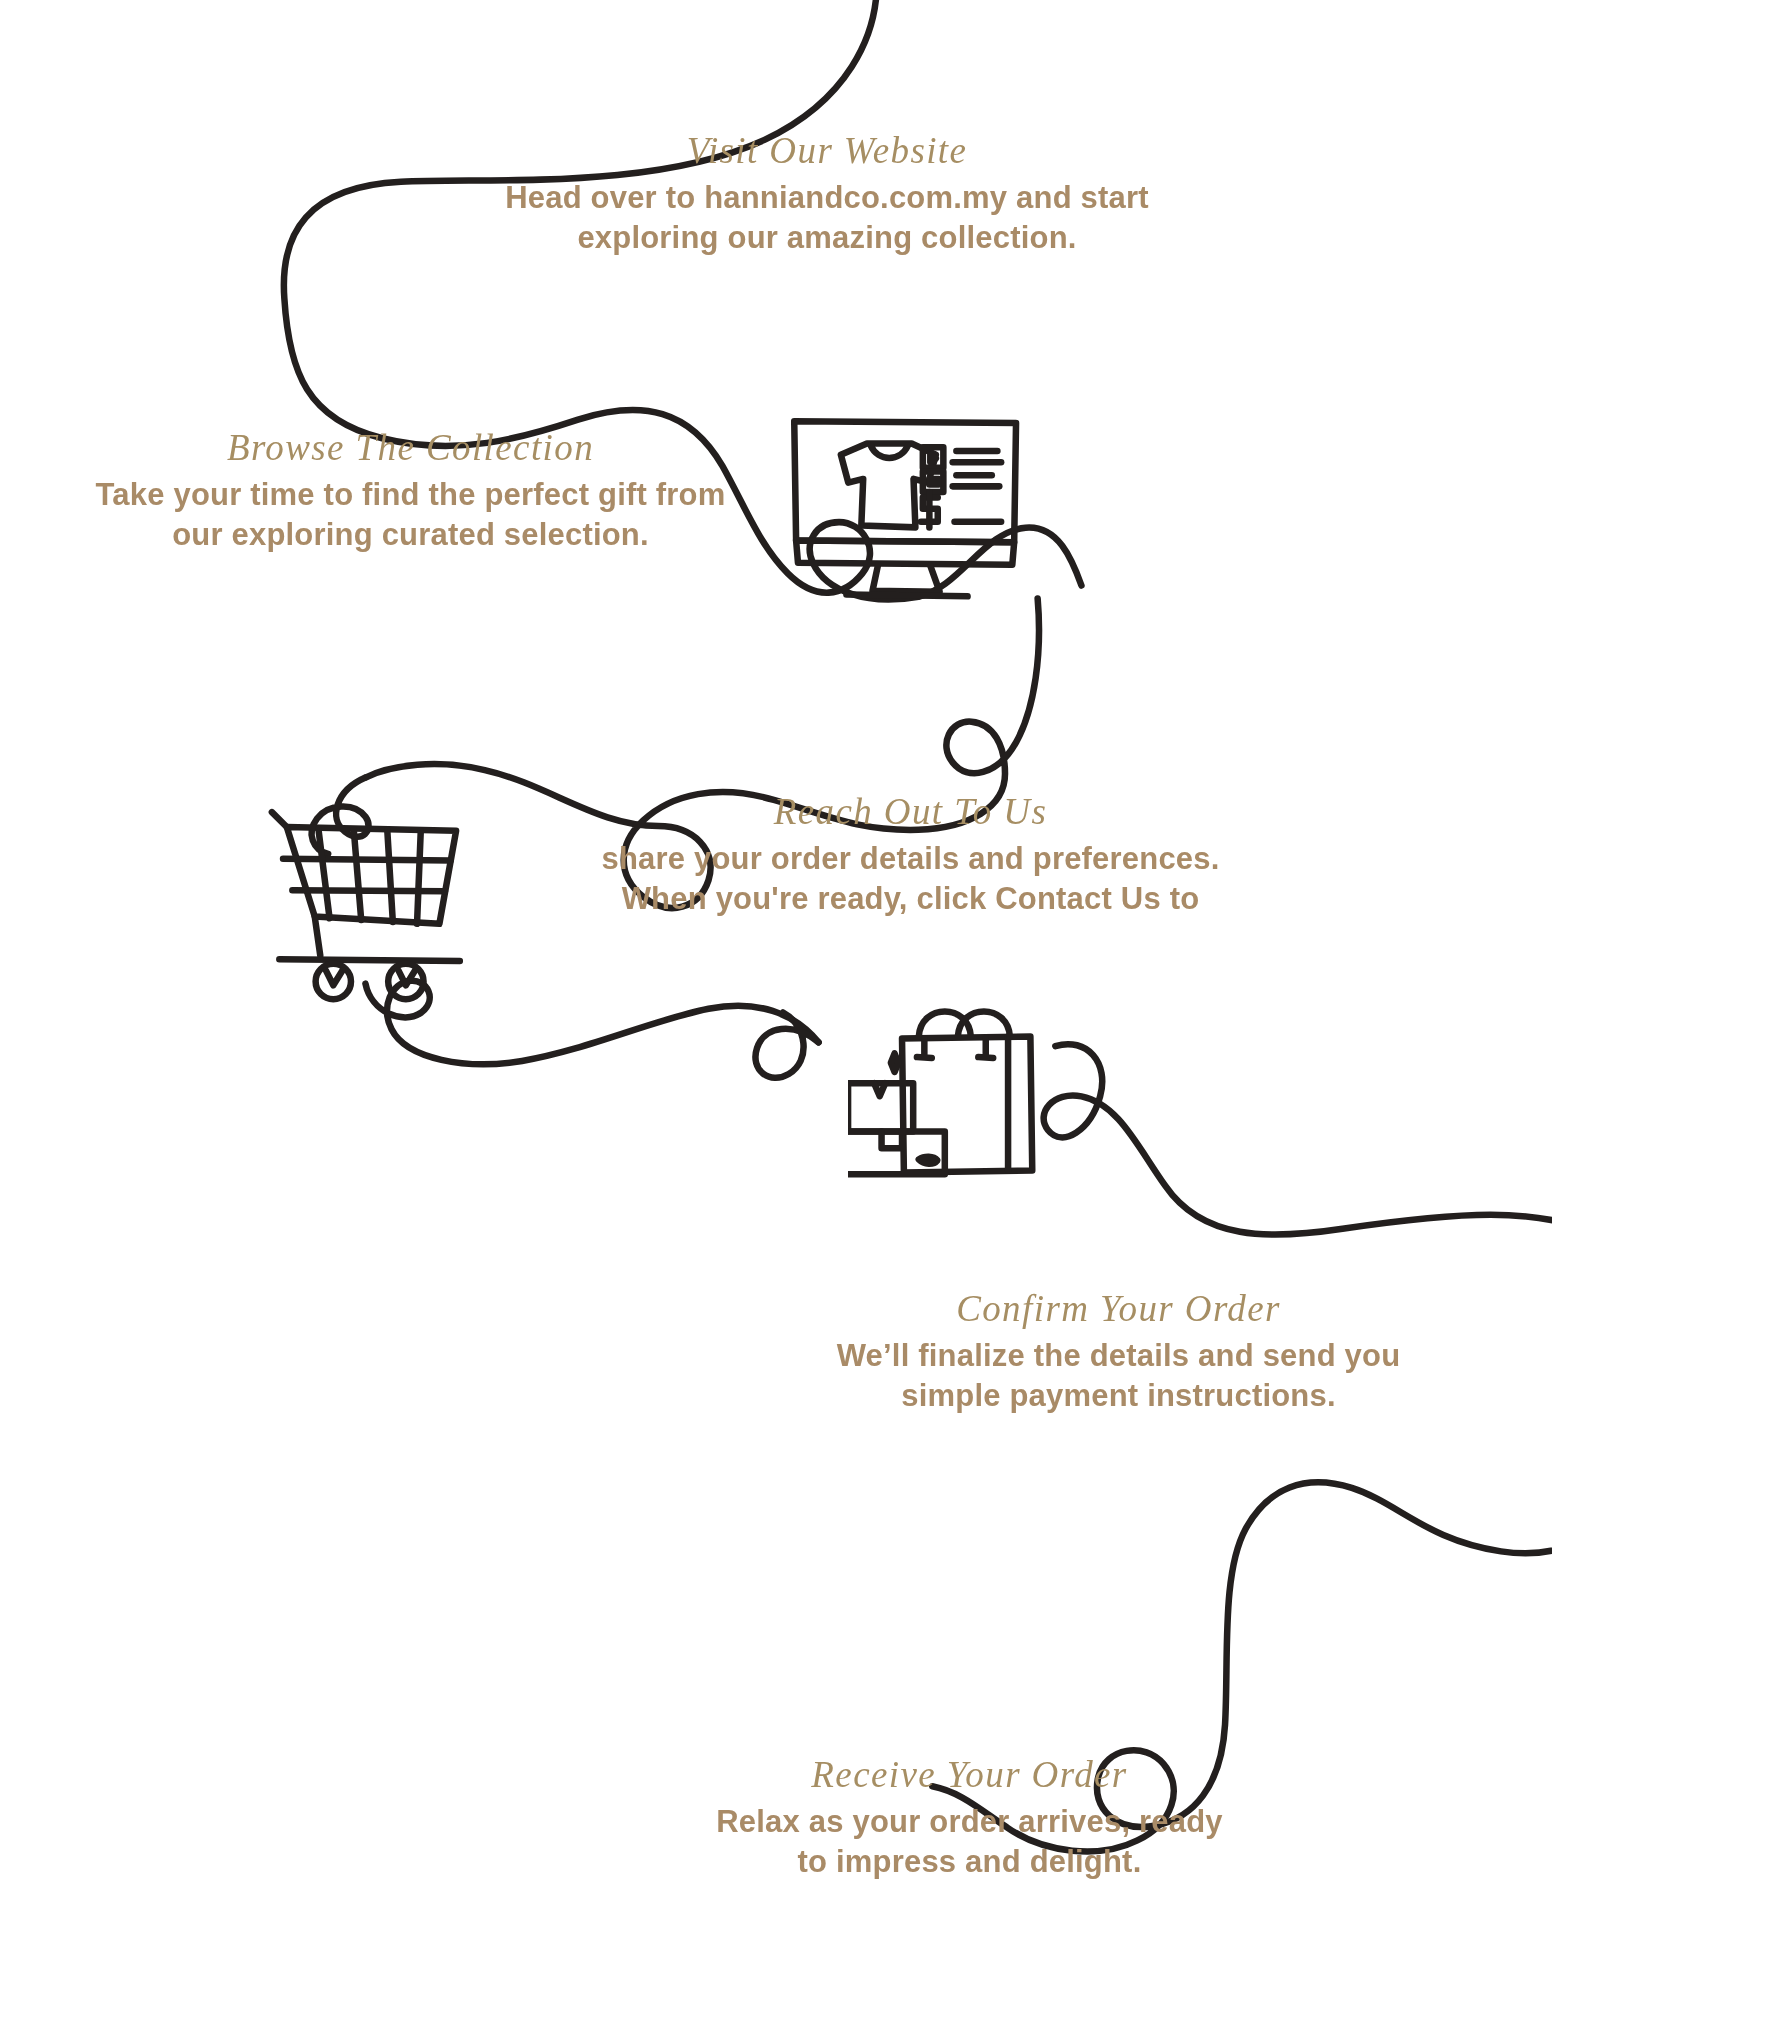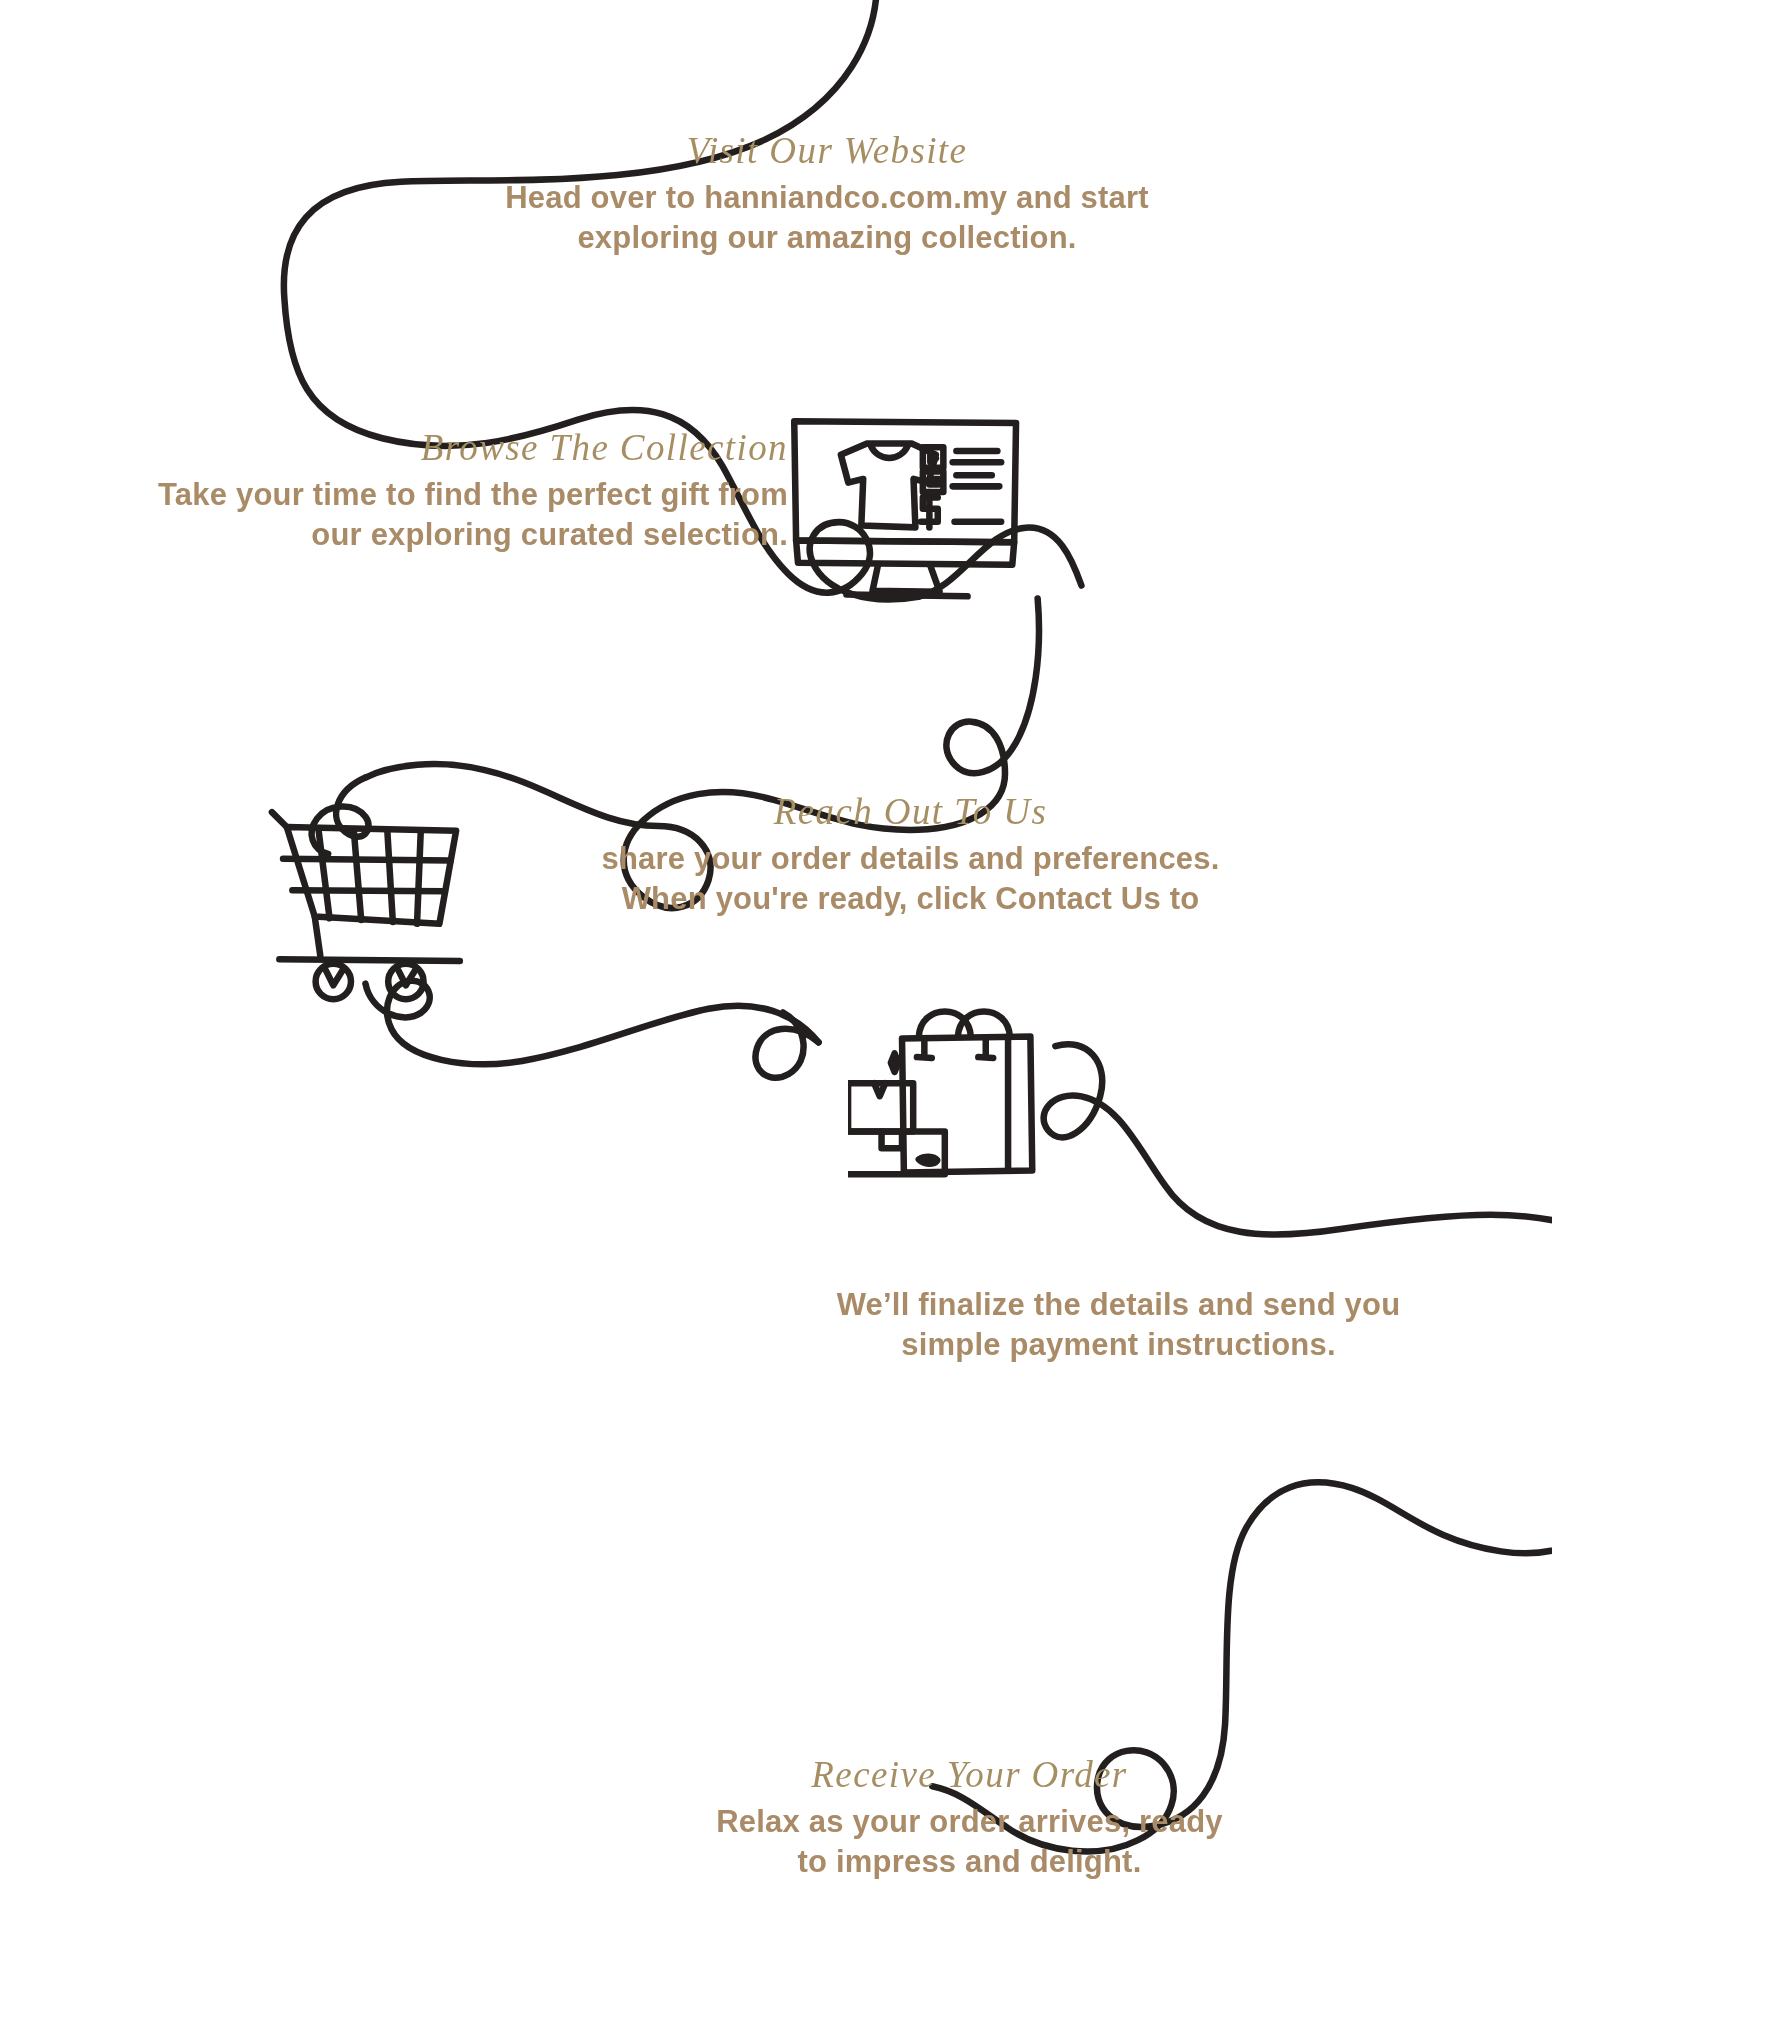--- a/index.html
+++ b/index.html
@@ -40,21 +40,21 @@
     font-family: "Liberation Sans", sans-serif;
     font-size: 31px;
     font-weight: 700;
     color: #a98b67;
     letter-spacing: 0.2px;
   }
   .step-body .ln { display: block; white-space: nowrap; }
 
   
   #step-1 { left: 426px; top: 127px; width: 802px; }
-  #step-2 { left: 33px;  top: 424px; width: 755px; text-align: right; }
+  #step-2 { left: 33px;  top: 424px; width: 755px; }
   #step-3 { left: 519px; top: 788px; width: 783px; }
   #step-4 { left: 727px; top: 1285px; width: 783px; }
   #step-5 { left: 578px; top: 1751px; width: 783px; }
 
   .illus { position: absolute; }
   #illus-monitor { left: 781px;  top: 382px;  width: 252px; height: 219px; }
   #illus-cart    { left: 257px;  top: 769px;  width: 214px; height: 238px; }
   #illus-bag     { left: 848px;  top: 1005px; width: 242px; height: 200px; }
 </style>
 </head>
@@ -237,20 +237,21 @@
 
   <div class="step-text" id="step-3">
     <div class="step-title">Reach Out To Us</div>
     <div class="step-body">
       <span class="ln">share your order details and preferences.</span>
       <span class="ln">When you're ready, click Contact Us to</span>
     </div>
   </div>
 
   <div class="step-text" id="step-4">
+    <div class="step-title">Confirm Your Order</div>
     <div class="step-body">
       <span class="ln">We’ll finalize the details and send you</span>
       <span class="ln">simple payment instructions.</span>
     </div>
   </div>
 
   <div class="step-text" id="step-5">
     <div class="step-title">Receive Your Order</div>
     <div class="step-body">
       <span class="ln">Relax as your order arrives, ready</span>

